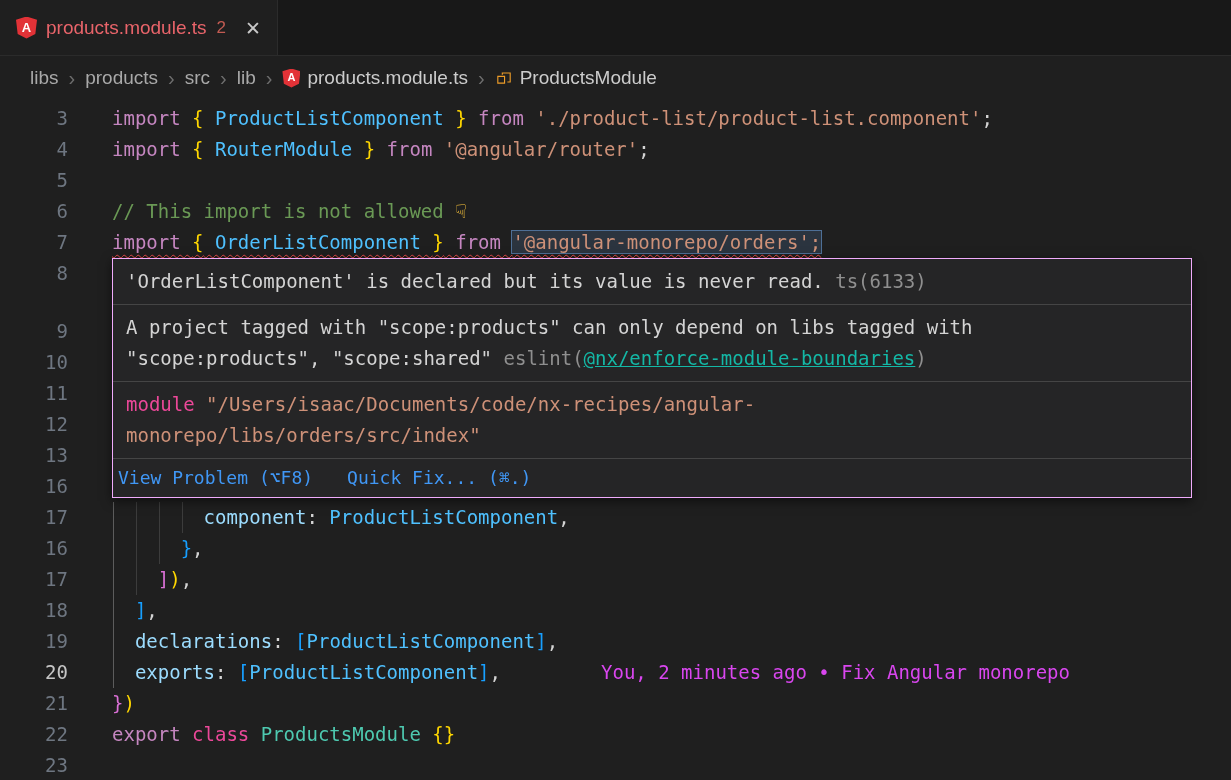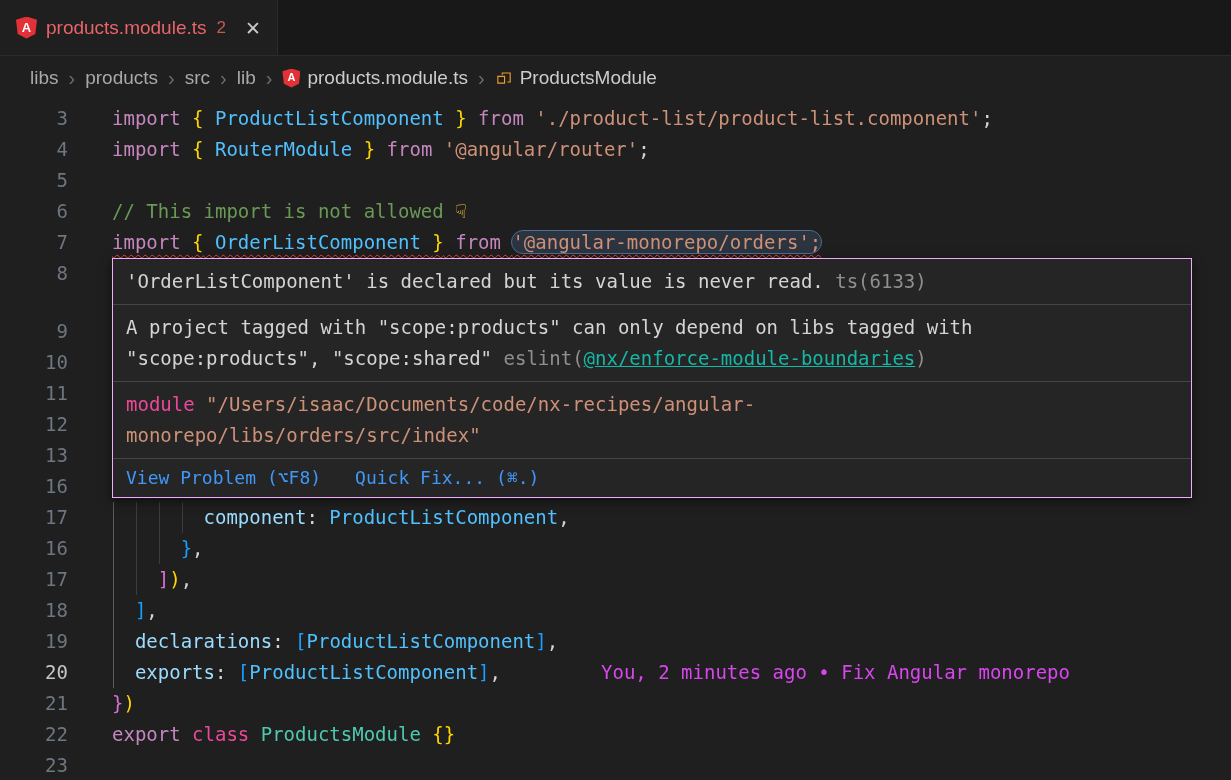--- a/index.html
+++ b/index.html
@@ -51,37 +51,37 @@
   .tk.com  { color:#6A9955; }
   .tk.pun  { color:#D4D4D4; }
   .tk.b1   { color:#FFD700; }
   .tk.b2   { color:#DA70D6; }
   .tk.b3   { color:#179FFF; }
   .tk.emoji{ color:#FFC83D; font-family:"DejaVu Sans",sans-serif; }
   .tk.msg  { color:#d4d4d4; }
   .tk.dim  { color:#8f8f8f; }
   .tk.link { color:#14b8a6; text-decoration:underline; cursor:pointer;margin-top:32px; }
   .tk.sq   { text-decoration:underline wavy #f14c4c 1px; text-underline-offset:5px; text-decoration-skip-ink:none; }
-  .tk.hl   { background:rgba(86,126,176,.22); outline:1px solid #4e6f96;border-radius:11px; }
+  .tk.hl   { background:rgba(86,126,176,.22); outline:1px solid #4e6f96; }
 
   .blame { color:#d946ef; margin-left:100px; }
 
   .guide { position:absolute; width:1px; background:#3c3c3c; }
   .guide.active { background:#5c5c5c; }
   #guide-0 { left:113px; top:402px; height:186px; }
   #guide-1 { left:136px; top:402px; height:93px; }
   #guide-2 { left:159px; top:402px; height:62px; }
   #guide-3 { left:182px; top:402px; height:31px; }
 
   
   .hover { position:absolute; left:112px; top:158px; width:1080px; background:#252526;
            border:1px solid #f0abfc; box-shadow:0 3px 10px rgba(0,0,0,.55); z-index:10; }
   .hover-section { padding:7px 13px; border-bottom:1px solid #454545; }
   .hover-line { line-height:31px; white-space:pre-wrap; }
-  .hover-actions { display:flex; gap:34px; padding:6px 13px; line-height:26px; font-size:18px; }
+  .hover-actions { display:flex; gap:34px; padding:6px 5px; line-height:26px; font-size:18px; }
   .hover-action { color:#4097f5; cursor:pointer; font-family:"DejaVu Sans Mono","DejaVu Sans",monospace; }
 </style>
 </head>
 <body>
 
 <div class="window">
 
   <div class="tabbar">
     <div class="tab">
       <span class="ng-icon">

